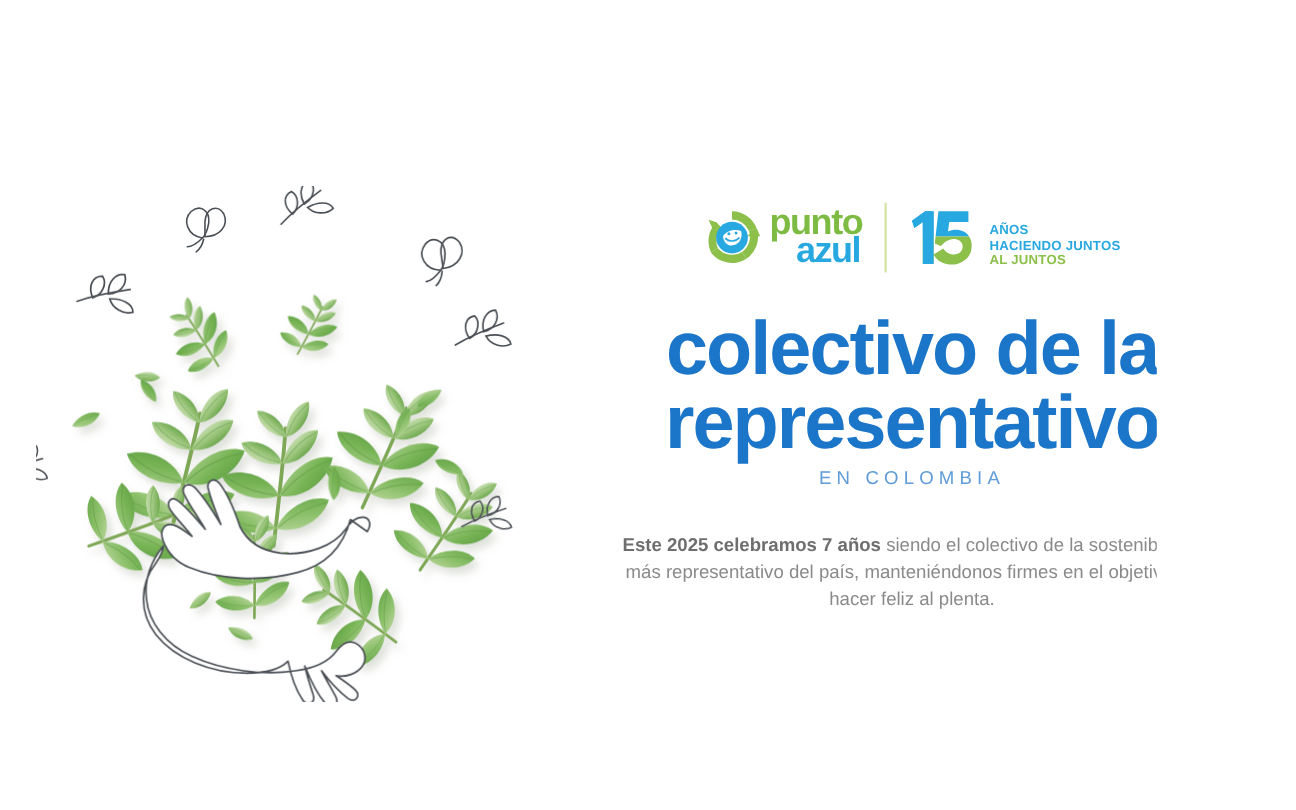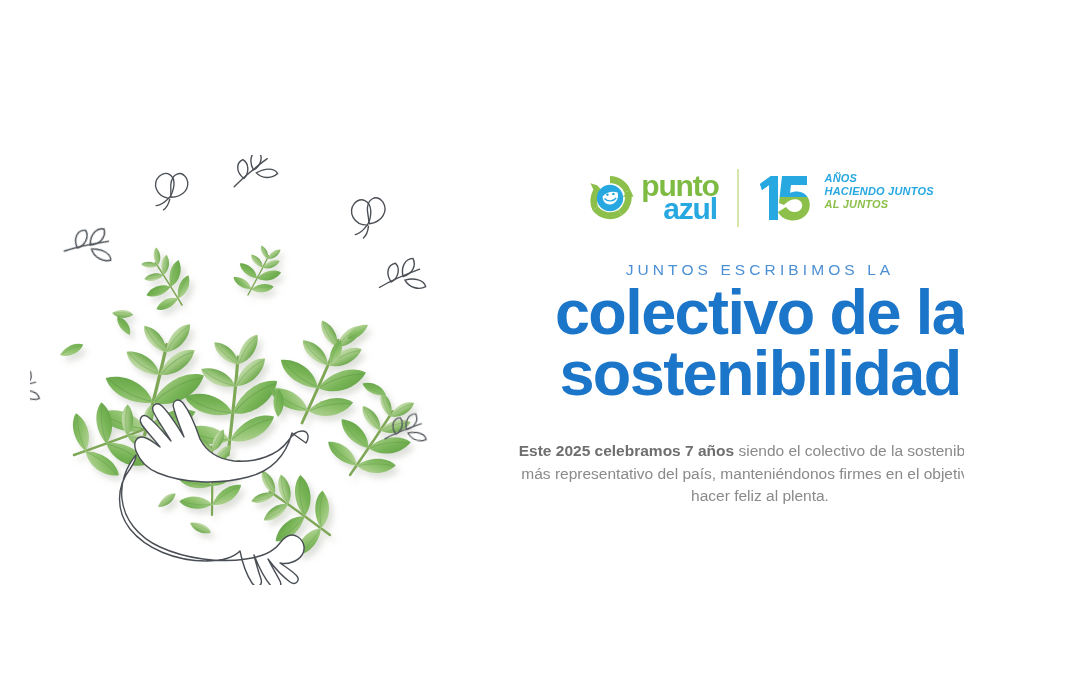--- a/index.html
+++ b/index.html
@@ -69,23 +69,22 @@
     margin-top:-2px;
   }
   .logo-divider{
     width:2px; height:58px;
     background:#D6E6A8;
     margin:0 18px;
     flex:0 0 auto;
   }
   .anniv{
     display:flex;
-    align-items:flex-start;
+    align-items:flex-end;
     gap:12px;
-    font-style:italic;
   }
   .anniv-15{ width:56px; height:52px; flex:0 0 auto; }
   .anniv-15 svg{ display:block; }
   .anniv-text{
     text-align:left;
     line-height:1.16;
     font-size:11px;
     font-weight:bold;
     letter-spacing:0.2px;
   }
@@ -433,21 +432,21 @@
         </span>
         <span class="anniv-text">
           <div class="anniv-l1">AÑOS</div>
           <div class="anniv-l2">HACIENDO JUNTOS</div>
           <div class="anniv-l3">AL JUNTOS</div>
         </span>
       </div>
     </div>
 
     <div class="headline-block">
-      <div class="eyebrow">JUNTOS ESCRIBIMOS LA</div>
       <div class="h-big">colectivo de la</div>
-      <div class="h-big-2">sostenibilidad</div>
+      <div class="h-big-2">representativo</div>
+      <div class="subline">EN COLOMBIA</div>
     </div>
 
     <p class="para"><b>Este 2025 celebramos 7 años</b><span> siendo el colectivo de la sostenibilidad más representativo del país, manteniéndonos firmes en el objetivo de hacer feliz al plenta.</span></p>
 
   </div>
 </div>
 
 </body></html>

